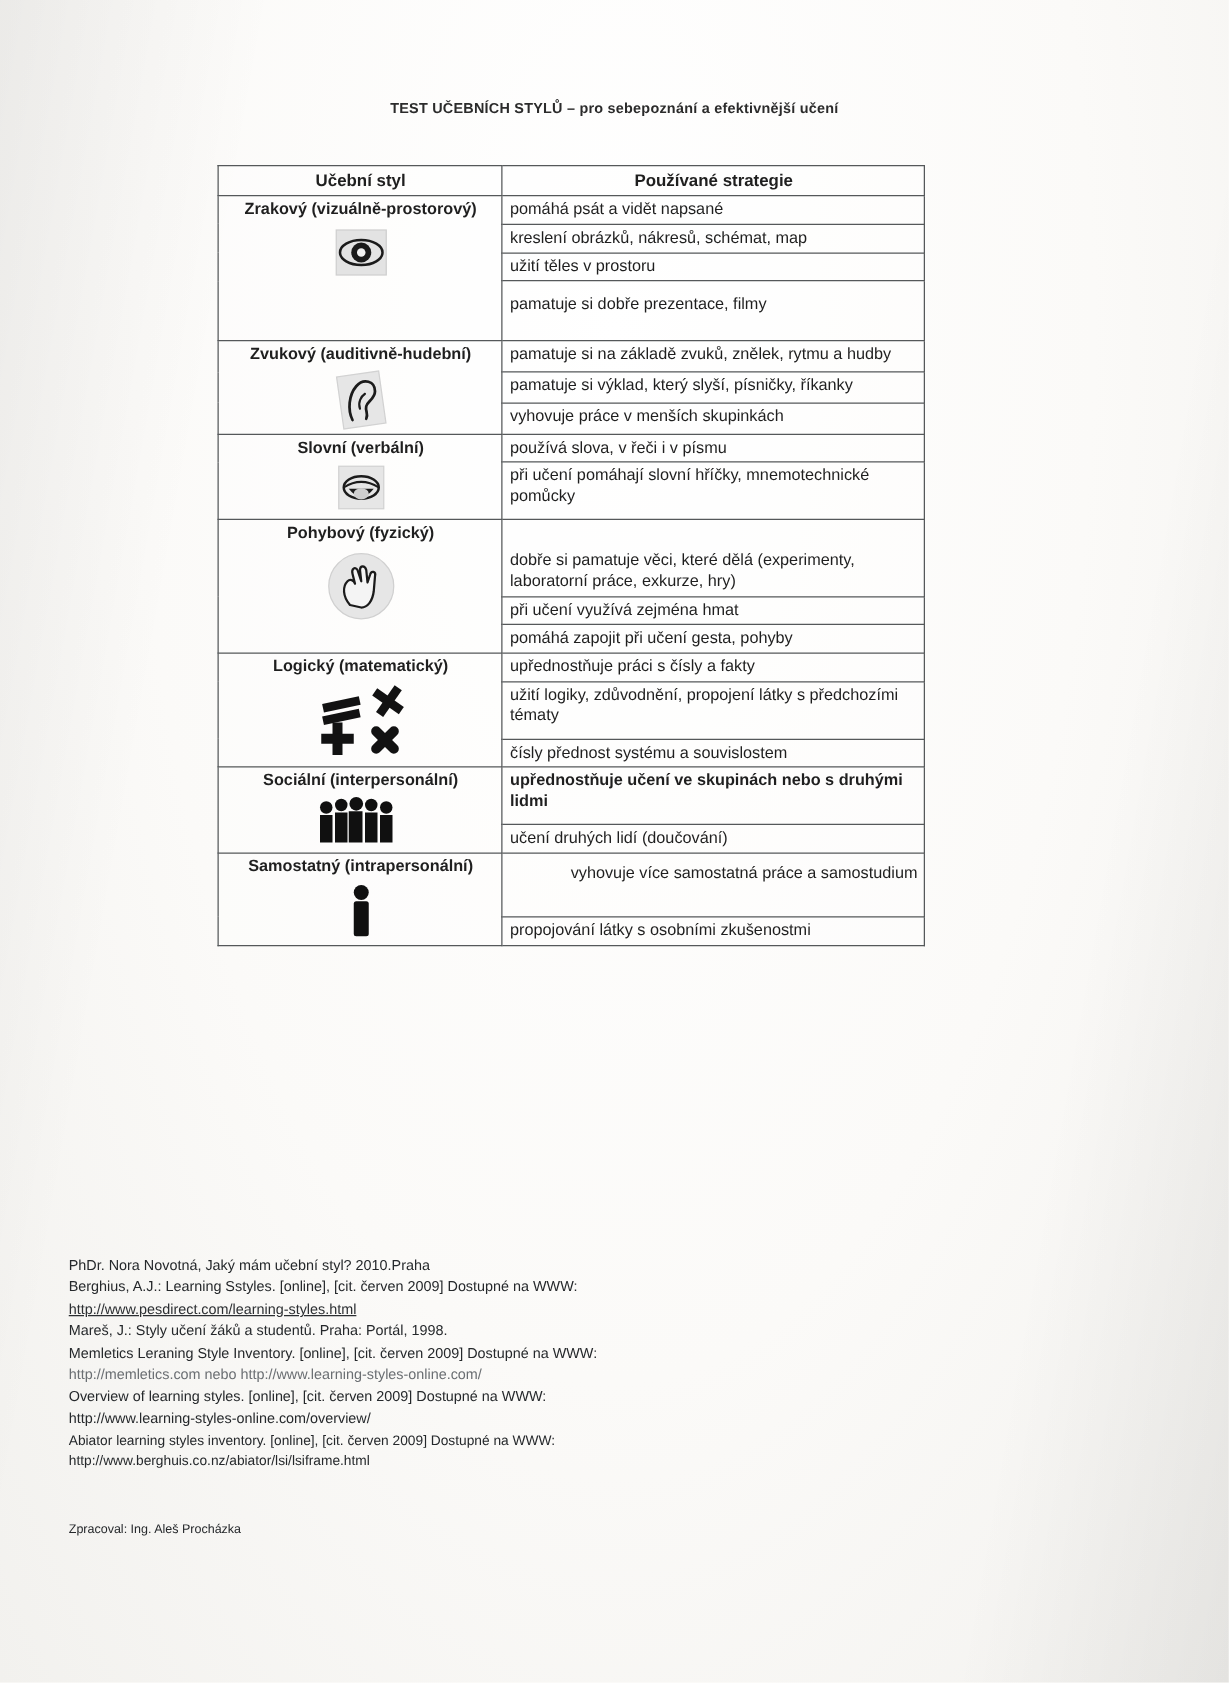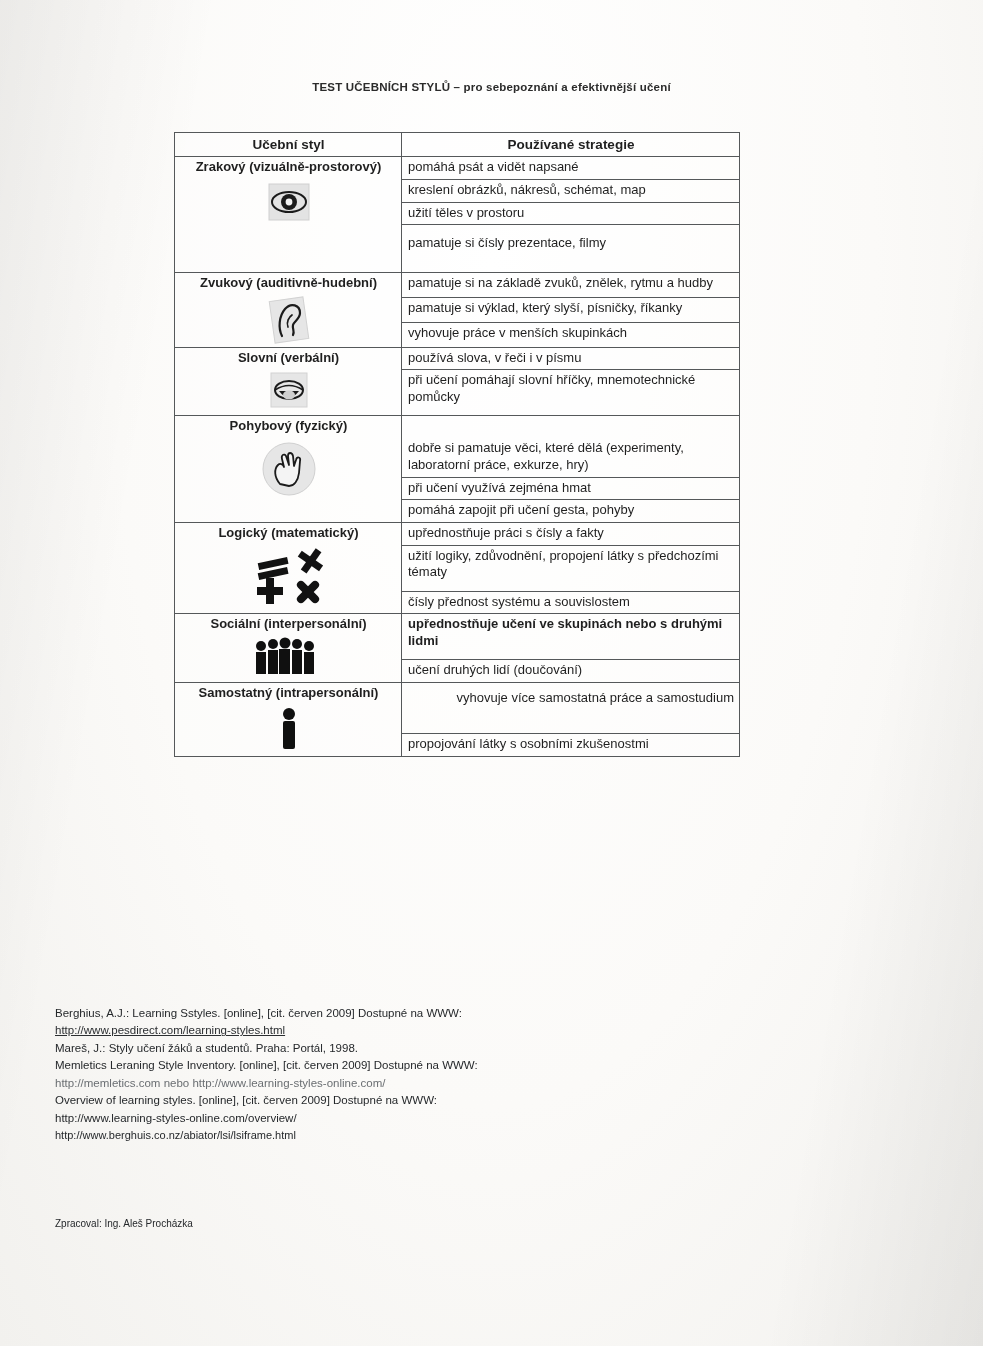--- a/index.html
+++ b/index.html
@@ -165,21 +165,21 @@
           </td>
           <td class="strategy">pomáhá psát a vidět napsané</td>
         </tr>
         <tr>
           <td class="strategy">kreslení obrázků, nákresů, schémat, map</td>
         </tr>
         <tr>
           <td class="strategy">užití těles v prostoru</td>
         </tr>
         <tr>
-          <td class="strategy" style="height:34px;padding-top:10px;">pamatuje si čísly prezentace, filmy</td>
+          <td class="strategy" style="height:34px;padding-top:10px;">pamatuje si dobře prezentace, filmy</td>
         </tr>
 
         <tr>
           <td class="style-cell" rowspan="3">
             <span class="style-name">Zvukový (auditivně-hudební)</span>
             <span class="icon-box">
               <svg class="ic" width="46" height="48" viewBox="0 0 46 48">
                 <rect x="6" y="3" width="34" height="42" fill="#e6e6e6" stroke="#d2d2d2" transform="rotate(-8 23 24)"></rect>
                 <path d="M16 40 C12 32 13 20 19 13 C25 6 34 9 34 17 C34 23 28 25 27 29 C26 33 29 35 27 39" fill="none" stroke="#1b1b1b" stroke-width="2.2" stroke-linecap="round"></path>
                 <path d="M22 31 C20 26 23 21 26 19" fill="none" stroke="#1b1b1b" stroke-width="1.7" stroke-linecap="round"></path>
@@ -307,25 +307,27 @@
           <td class="strategy" style="height:40px;padding-top:7px;text-align:right;">vyhovuje více samostatná práce a samostudium</td>
         </tr>
         <tr>
           <td class="strategy">propojování látky s osobními zkušenostmi</td>
         </tr>
       </tbody>
     </table>
   </div>
 
   <div class="refs">
+    <div>PhDr. Nora Novotná, Jaký mám učební styl? 2010.Praha</div>
     <div>Berghius, A.J.: Learning Sstyles. [online], [cit. červen 2009] Dostupné na WWW:</div>
     <div class="link">http://www.pesdirect.com/learning-styles.html</div>
     <div>Mareš, J.: Styly učení žáků a studentů. Praha: Portál, 1998.</div>
     <div>Memletics Leraning Style Inventory. [online], [cit. červen 2009] Dostupné na WWW:</div>
     <div class="gray">http://memletics.com nebo http://www.learning-styles-online.com/</div>
     <div>Overview of learning styles. [online], [cit. červen 2009] Dostupné na WWW:</div>
     <div>http://www.learning-styles-online.com/overview/</div>
+    <div class="small">Abiator learning styles inventory. [online], [cit. červen 2009] Dostupné na WWW:</div>
     <div class="small">http://www.berghuis.co.nz/abiator/lsi/lsiframe.html</div>
   </div>
 
   <div class="signature">Zpracoval:  Ing. Aleš Procházka</div>
 
 </div>
 
 </body></html>

